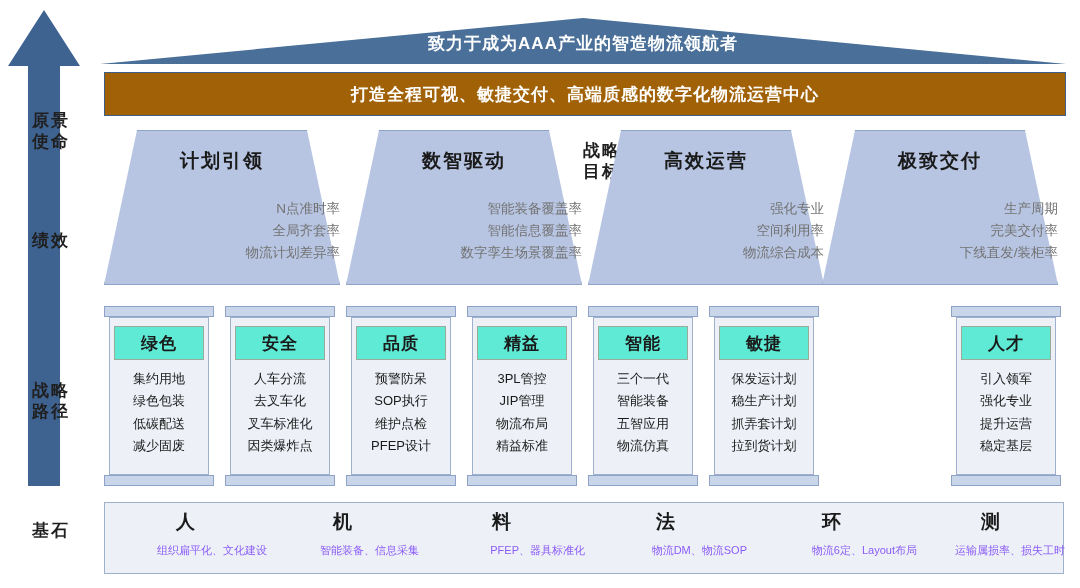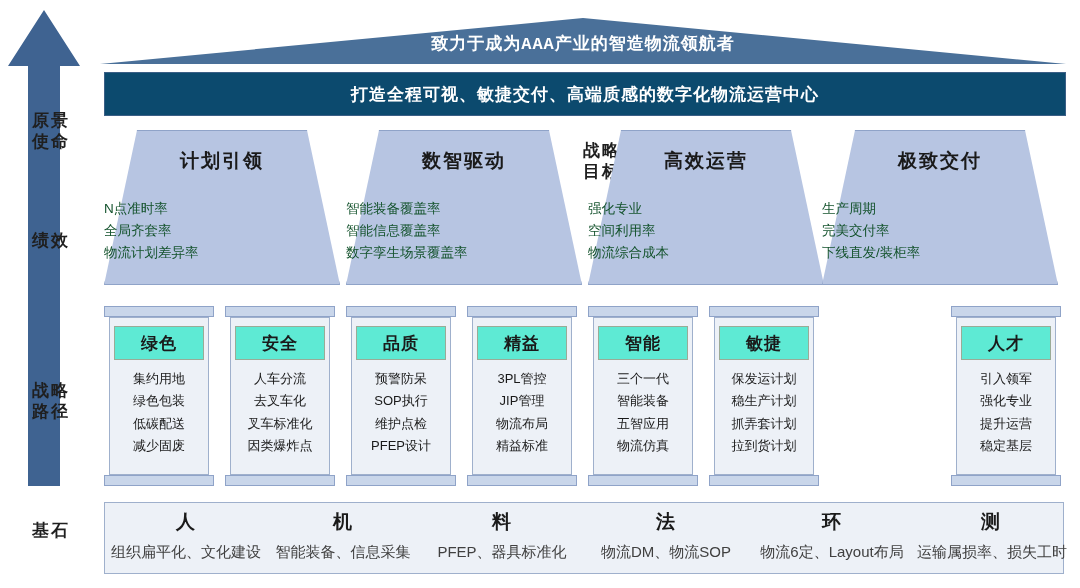--- a/index.html
+++ b/index.html
@@ -57,29 +57,28 @@
   .top-tri-text {
     position: absolute;
     left: 100px;
     top: 32px;
     width: 966px;
     text-align: center;
     color: #ffffff;
     font-size: 17px;
     font-weight: bold;
     letter-spacing: 1px;
-    font-family: Liberation Mono, monospace;
   }
   .mission-bar {
     position: absolute;
     left: 104px;
     top: 72px;
     width: 960px;
     height: 42px;
-    background: #0c4a6e;
+    background: #a16207;
     border: 1px solid #3b5f86;
     display: flex;
     align-items: center;
     justify-content: center;
   }
   .mission-bar span {
     color: #ffffff;
     font-size: 17px;
     font-weight: bold;
     letter-spacing: 1px;
@@ -119,24 +118,24 @@
     font-size: 19px;
     font-weight: bold;
     color: #1a1a1a;
     letter-spacing: 2px;
   }
   .goal .metrics {
     position: absolute;
     top: 68px;
     left: 0;
     width: 100%;
-    text-align: left;
+    text-align: right;
     font-size: 13.5px;
     line-height: 1.62;
-    color: #14532d;
+    color: #737373;
   }
 
   
   .pillar-row {
     position: absolute;
     left: 104px;
     top: 306px;
     width: 960px;
     height: 180px;
   }
@@ -218,23 +217,24 @@
     text-align: center;
   }
   .foundation .cell .t {
     font-size: 19px;
     font-weight: bold;
     color: #1a1a1a;
     letter-spacing: 1px;
   }
   .foundation .cell .d {
     margin-top: 8px;
-    font-size: 15px;
-    color: #404040;
+    font-size: 11px;
+    color: #8b5cf6;
     white-space: nowrap;
+    text-align: right;
   }
 </style>
 </head>
 <body>
 
 <div id="page">
 
   <svg class="left-arrow" viewBox="0 0 76 480" preserveAspectRatio="none">
     <polygon points="38,2 74,58 54,58 54,478 22,478 22,58 2,58" fill="#3f6391"></polygon>
   </svg>

